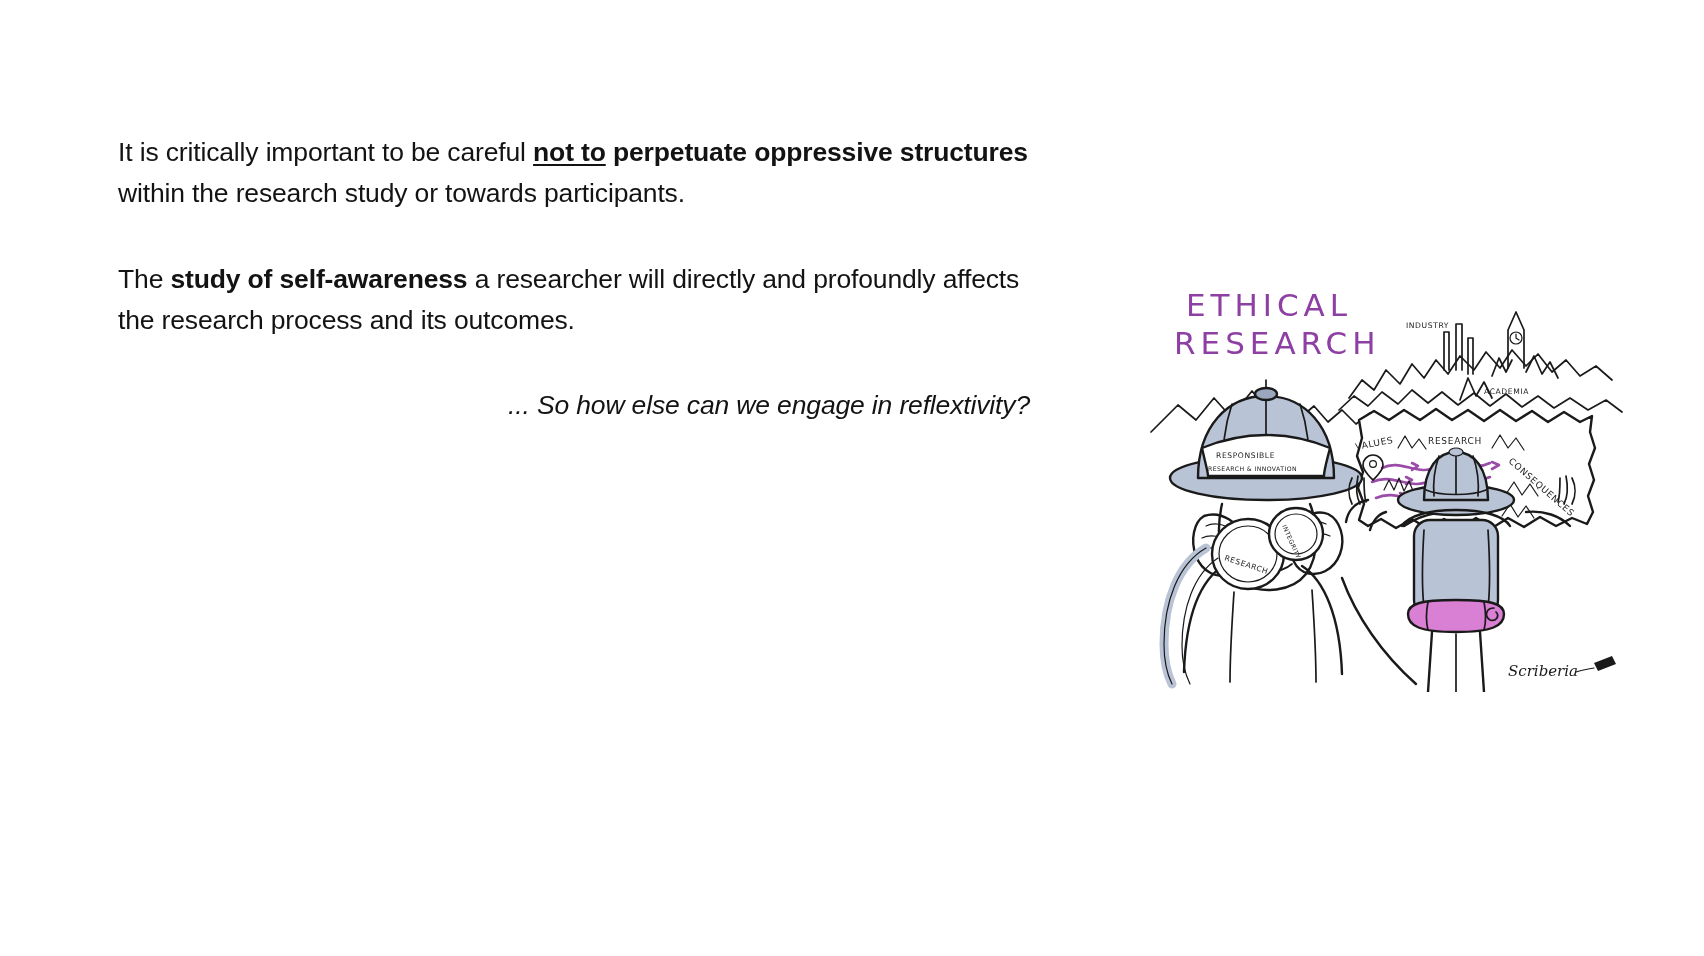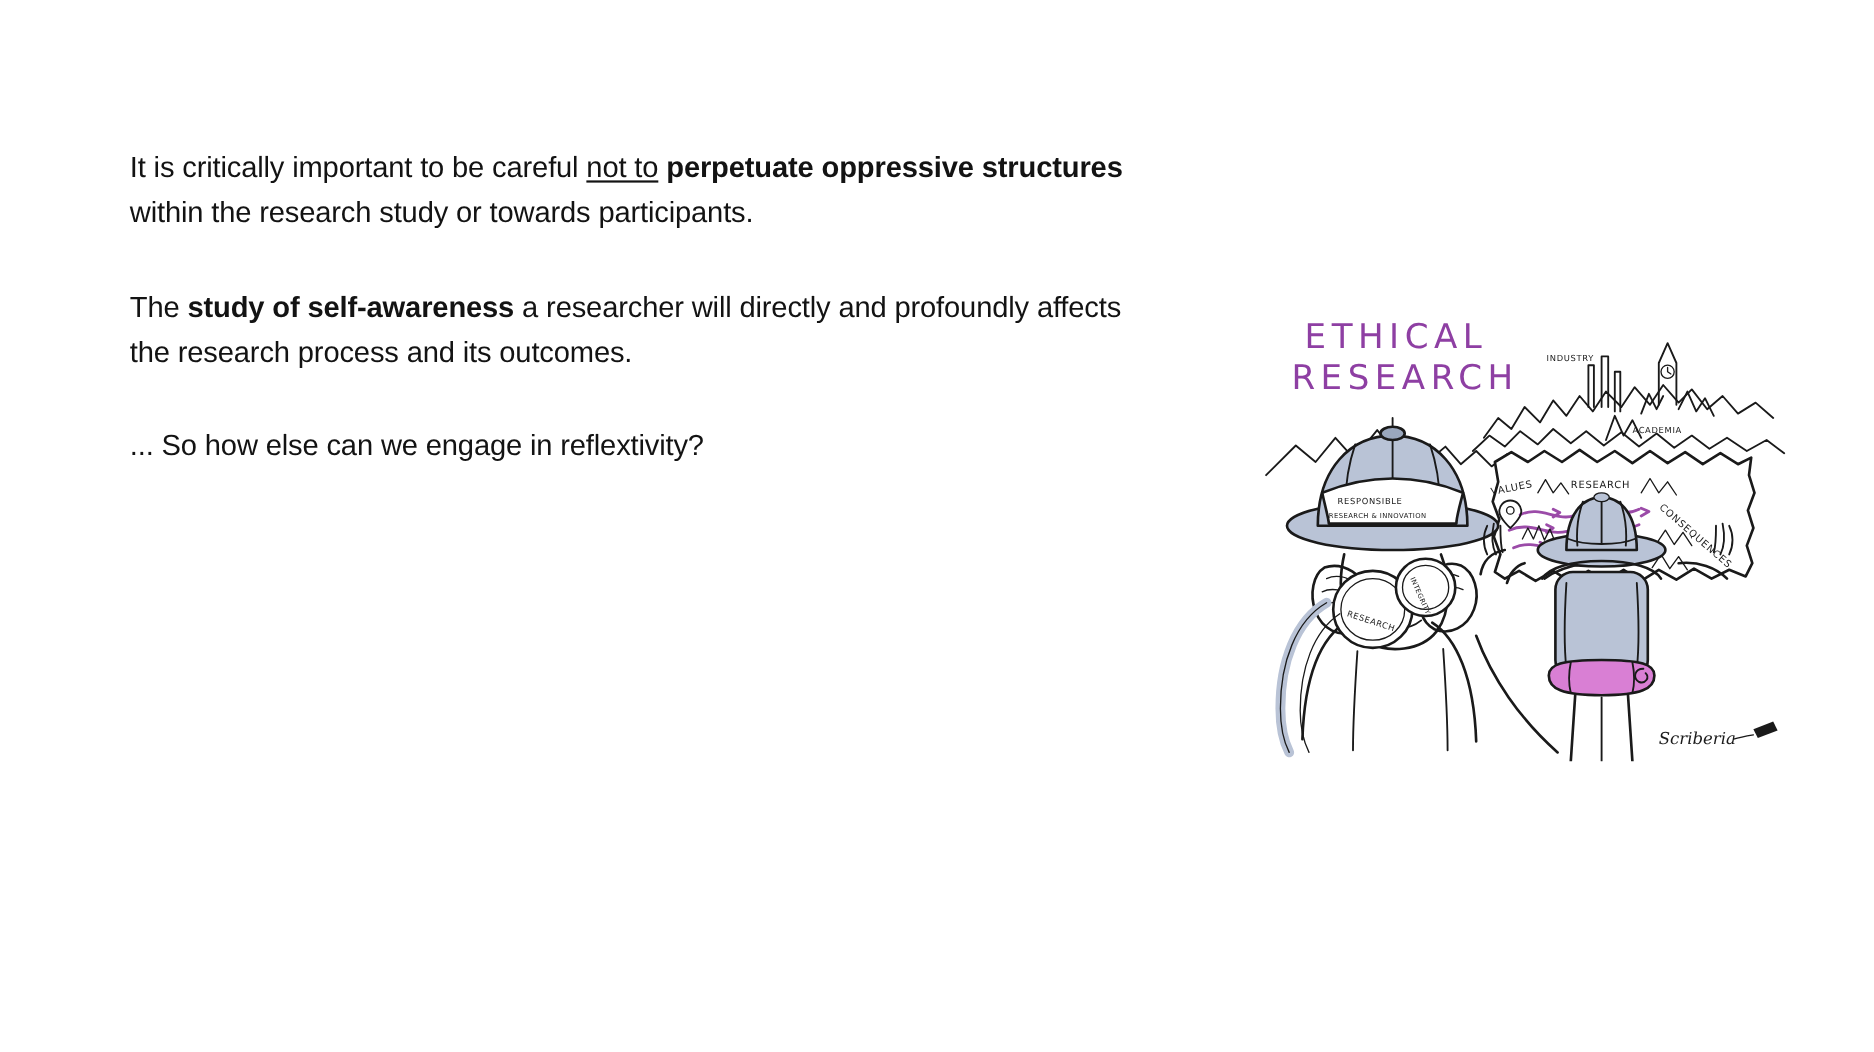--- a/index.html
+++ b/index.html
@@ -58,22 +58,22 @@
   .para {
     font-size: 26.5px;
     line-height: 1.56;
     color: #131313;
     margin: 0 0 44px 0;
     letter-spacing: -0.15px;
   }
   .para:last-child { margin-bottom: 0; }
 
   .para b { font-weight: bold; }
-  .para .u { font-weight: normal; text-decoration: underline; text-underline-offset: 3px; }
-  .para.closing { margin-top: 20px; }
+  .para .u { font-weight: bold; text-decoration: underline; text-underline-offset: 3px; }
+  .para.closing { font-style: italic; margin-top: 20px; text-align: right; }
 
   
   .illustration {
     position: absolute;
     left: 1056px;
     top: 272px;
     width: 570px;
     height: 420px;
   }
   .illustration svg { display: block; width: 100%; height: 100%; }

